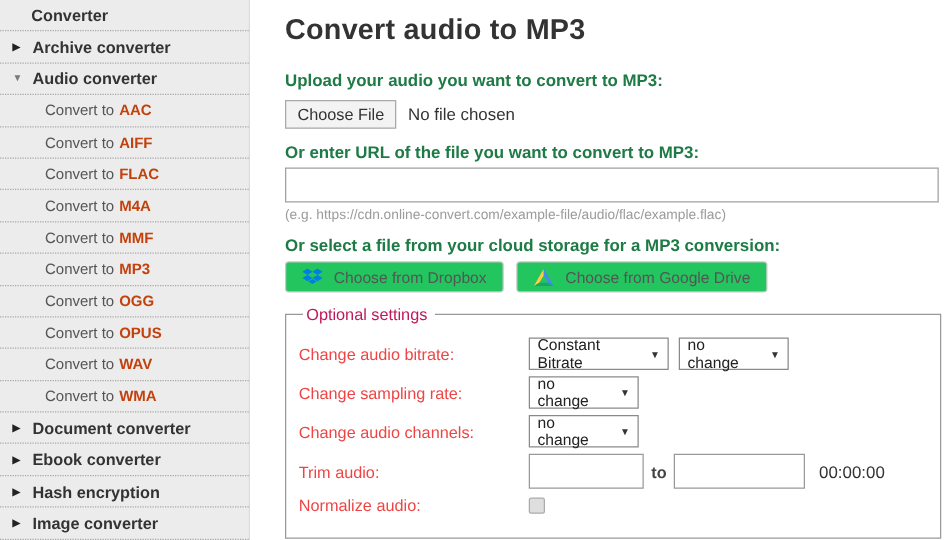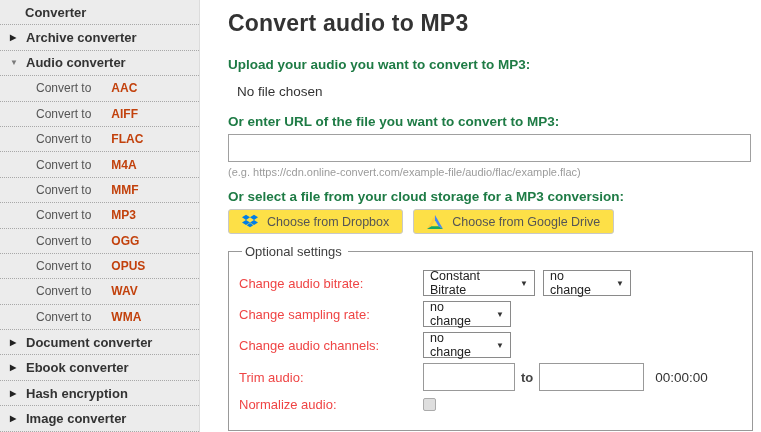--- a/index.html
+++ b/index.html
@@ -24,21 +24,21 @@
     cursor:pointer;
     white-space:nowrap;
   }
   .side-header { padding-left:25px; font-size:13px; font-weight:bold; color:#333; }
   .side-section { padding-left:10px; font-size:13px; font-weight:bold; color:#333; }
   .side-section .arrow {
     width:16px; font-size:8px; color:#222; flex:none;
   }
   .side-section .arrow.open { color:#7a7a7a; }
   .side-sub { padding-left:36px; font-size:12px; color:#555; }
-  .side-sub .sub-prefix { margin-right:20px; }
+  .side-sub .sub-prefix { margin-right:4px; }
   .side-sub .sub-format { font-weight:bold; color:#c2410c; }
 
   
   .main { flex:1; padding:8px 8px 0 28px; }
   h1.page-title {
     margin-top:2px;
     font-size:23px; font-weight:bold; color:#333;
     letter-spacing:0.2px;
   }
   .green-label {
@@ -64,41 +64,41 @@
     width:523px; height:28px;
     border:1px solid #a0a0a0;
     font-size:13px; padding:0 6px;
     outline:none;
   }
   .hint { margin-top:4px; font-size:11px; color:#9b9b9b; }
 
   .cloud-row { margin-top:5px; display:flex; gap:10px; }
   .cloud-btn {
     display:inline-flex; align-items:center; gap:9px;
-    background:#fde047;
+    background:#22c55e;
     border:1px solid #c8c8c8;
     border-radius:3px;
     padding:4px 13px;
     height:25px;
     font-family:"Liberation Sans", sans-serif;
     font-size:12.5px; color:#555;
     cursor:pointer;
   }
   .cloud-btn .icon { display:inline-flex; }
 
   
   fieldset.settings {
     margin-top:10px;
     width:525px;
     height:187px;
     border:1px solid #999;
     padding:11px 10px 10px 10px;
   }
   fieldset.settings legend {
-    font-size:13px; color:#404040;
+    font-size:13px; color:#be185d;
     margin-left:3px; padding:0 6px 0 3px;
   }
   .set-row { display:flex; align-items:center; margin-bottom:5px; min-height:26px; }
   .set-label { width:184px; min-width:184px; font-size:13px; color:#ef4444; }
   .select {
     display:inline-flex; align-items:center; justify-content:flex-start; gap:9px;
     height:26px;
     background:#fff;
     border:1px solid #8a8a8a;
     font-size:12.5px; color:#222;
@@ -206,20 +206,21 @@
   </div>
 </div>
 
 <div class="main">
 
   <h1 class="page-title">Convert audio to MP3</h1>
 
   <div class="green-label">Upload your audio you want to convert to MP3:</div>
 
   <div class="file-row">
+    <span class="choose-file-btn">Choose File</span>
     <span class="file-status">No file chosen</span>
   </div>
 
   <div class="green-label tight">Or enter URL of the file you want to convert to MP3:</div>
 
   <input type="text" class="url-input" value="" style="">
 
   <div class="hint">(e.g. https://cdn.online-convert.com/example-file/audio/flac/example.flac)</div>
 
   <div class="green-label tight">Or select a file from your cloud storage for a MP3 conversion:</div>

